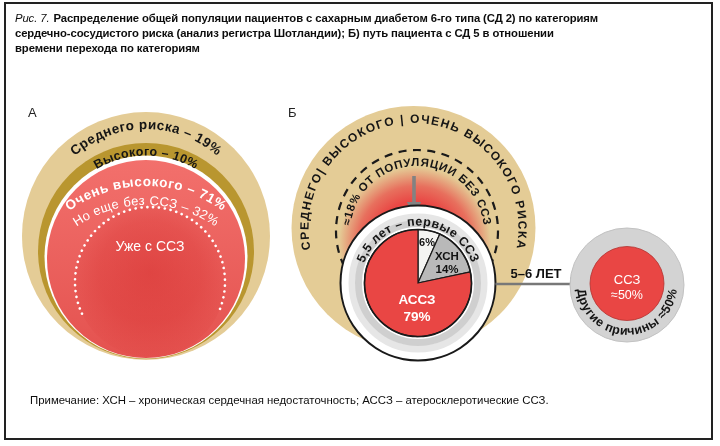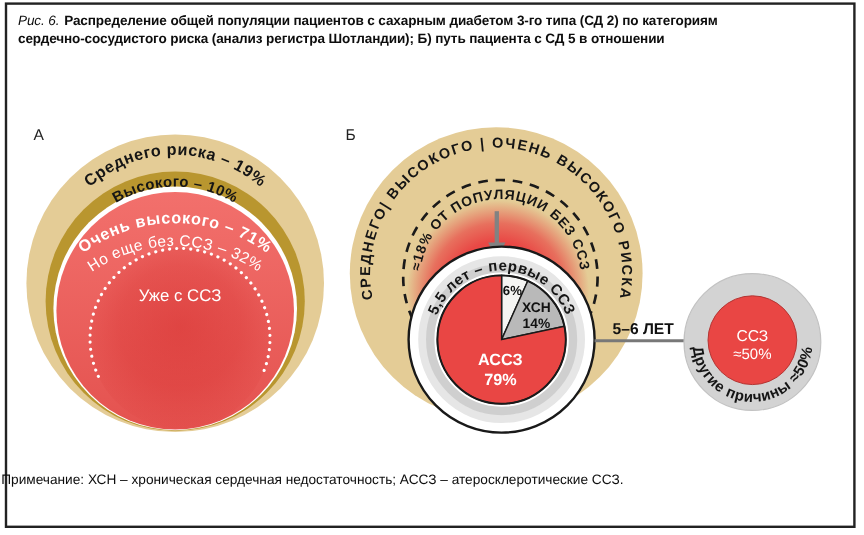--- a/index.html
+++ b/index.html
@@ -2,37 +2,38 @@
 <html><head>
 <meta charset="utf-8">
 <style>
   html,body{margin:0;padding:0;background:#fff;}
   #stage{position:relative;width:720px;height:446px;background:#ffffff;overflow:hidden;
          font-family:"Liberation Sans","DejaVu Sans",sans-serif;color:#111;}
   #frame{position:absolute;left:4px;top:2px;width:709px;height:438px;border:2px solid #222;box-sizing:border-box;}
   #caption{position:absolute;left:15px;top:11px;width:696px;font-size:11.3px;line-height:15.2px;
            font-weight:bold;letter-spacing:-0.1px;color:#0d0d0d;}
   #caption .ital{font-style:italic;font-weight:normal;margin-right:4px;}
-  #note{position:absolute;left:1px;top:394px;width:690px;font-size:11.4px;font-weight:normal;color:#0d0d0d;}
+  #note{position:absolute;left:30px;top:394px;width:690px;font-size:11.4px;font-weight:normal;color:#0d0d0d;}
   svg{position:absolute;left:0;top:0;}
   svg text{font-family:"Liberation Sans","DejaVu Sans",sans-serif;}
   .panel-label{font-size:13px;fill:#222;}
   .curved-dark{fill:#151515;font-weight:bold;}
   .curved-white-bold{fill:#ffffff;font-weight:bold;}
   .curved-white{fill:#ffffff;font-weight:normal;}
 </style>
 </head>
 <body>
 
 <div id="stage">
   <div id="frame"></div>
 
   <div id="caption">
-    <div><span class="ital">Рис. 6.</span><span>Распределение общей популяции пациентов с сахарным диабетом 3-го типа (СД 2) по категориям</span></div>
+    <div><span class="ital">Рис. 7.</span><span>Распределение общей популяции пациентов с сахарным диабетом 6-го типа (СД 2) по категориям</span></div>
     <div>сердечно-сосудистого риска (анализ регистра Шотландии); Б) путь пациента с СД 5 в отношении</div>
+    <div>времени перехода по категориям</div>
   </div>
 
   <svg width="720" height="446" viewBox="0 0 720 446">
     <defs>
       <linearGradient id="gradRedA" x1="0" y1="0" x2="0" y2="1">
         <stop offset="0" stop-color="#f2706c"></stop>
         <stop offset="1" stop-color="#e4524f"></stop>
       </linearGradient>
       <radialGradient id="gradInnerA" gradientUnits="userSpaceOnUse" cx="150" cy="272" r="92">
         <stop offset="0" stop-color="#d02020" stop-opacity="0.42"></stop>

